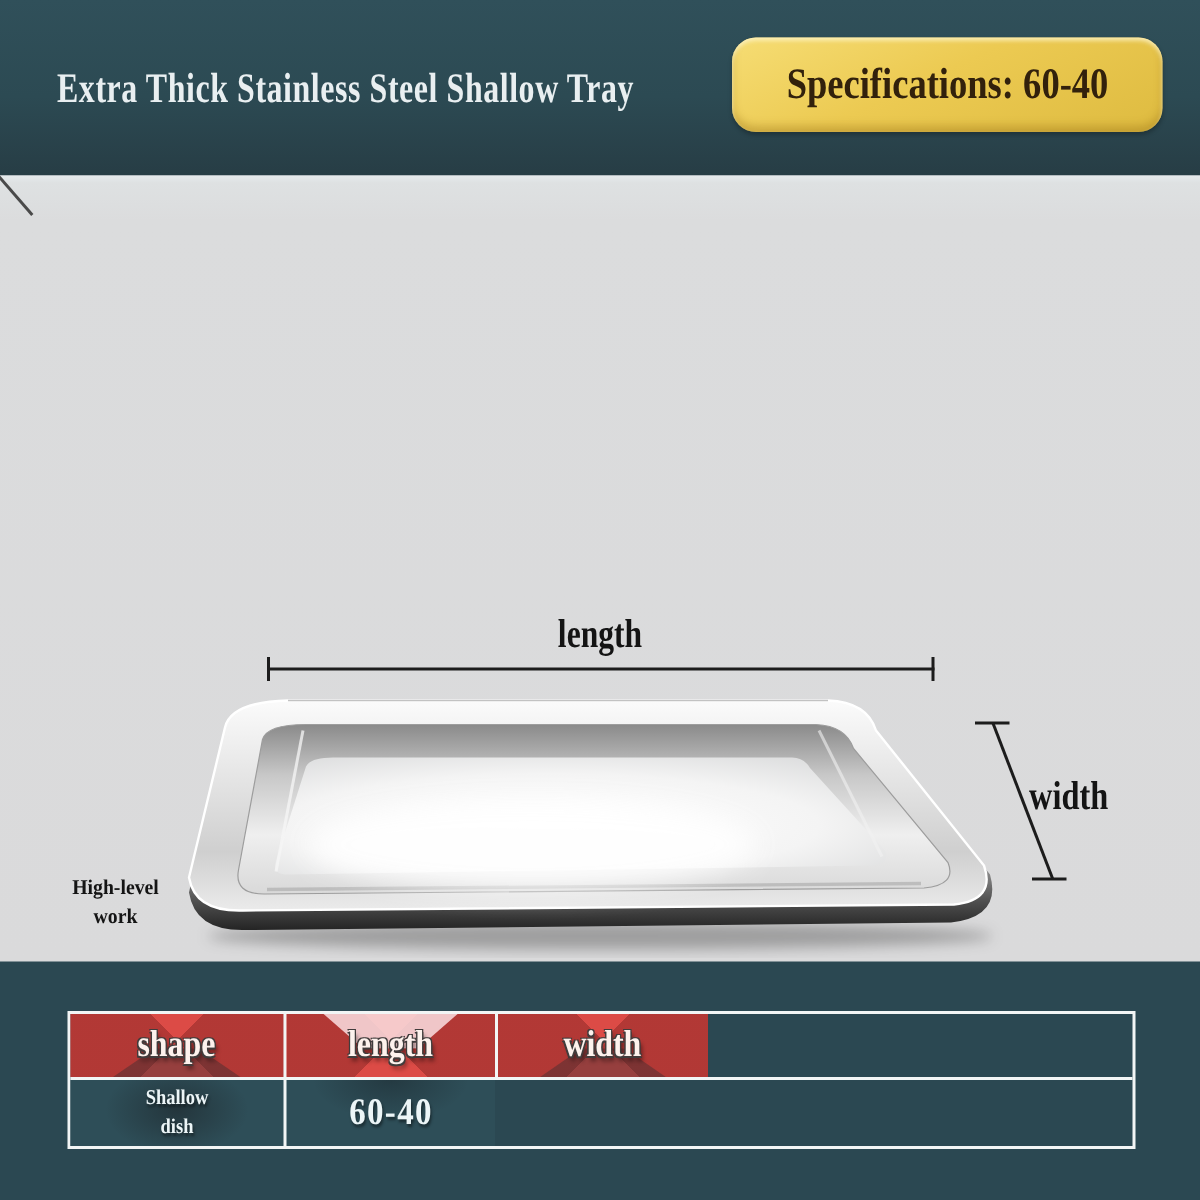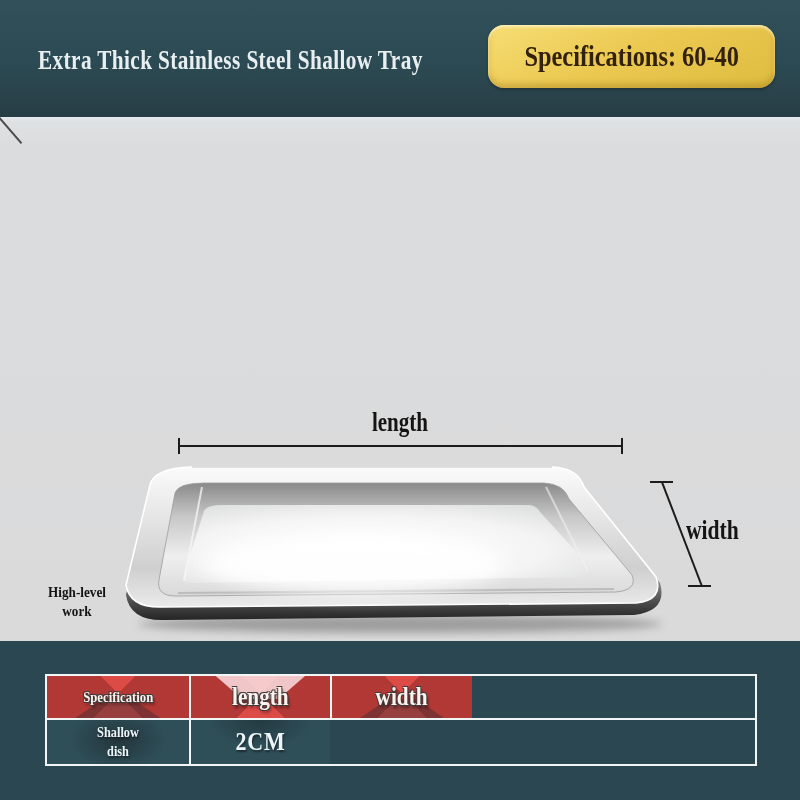--- a/index.html
+++ b/index.html
@@ -205,33 +205,33 @@
       <path d="M78,134 L514,130" stroke="#a9a9a9" stroke-width="2.2" opacity="0.6"></path>
 
       <ellipse cx="255" cy="104" rx="150" ry="30" fill="#ffffff" opacity="0.9" filter="url(#glowBlur)"></ellipse>
     </svg>
   </div>
 
   <div class="bottombar">
     <div class="spec-table">
       <div class="trow thead">
         <div class="hc">
-          <span class="small-head">Specification</span>
+          <span>shape</span>
         </div>
         <div class="hc hc-light">
           <span>length</span>
         </div>
         <div class="hc">
           <span>width</span>
         </div>
       </div>
       <div class="trow tbody">
         <div class="bc bc-first">
           <span class="small-cell">Shallow dish</span>
         </div>
         <div class="bc">
-          <span>2CM</span>
+          <span>60-40</span>
         </div>
       </div>
     </div>
   </div>
 
 </div>
 
 </body></html>

